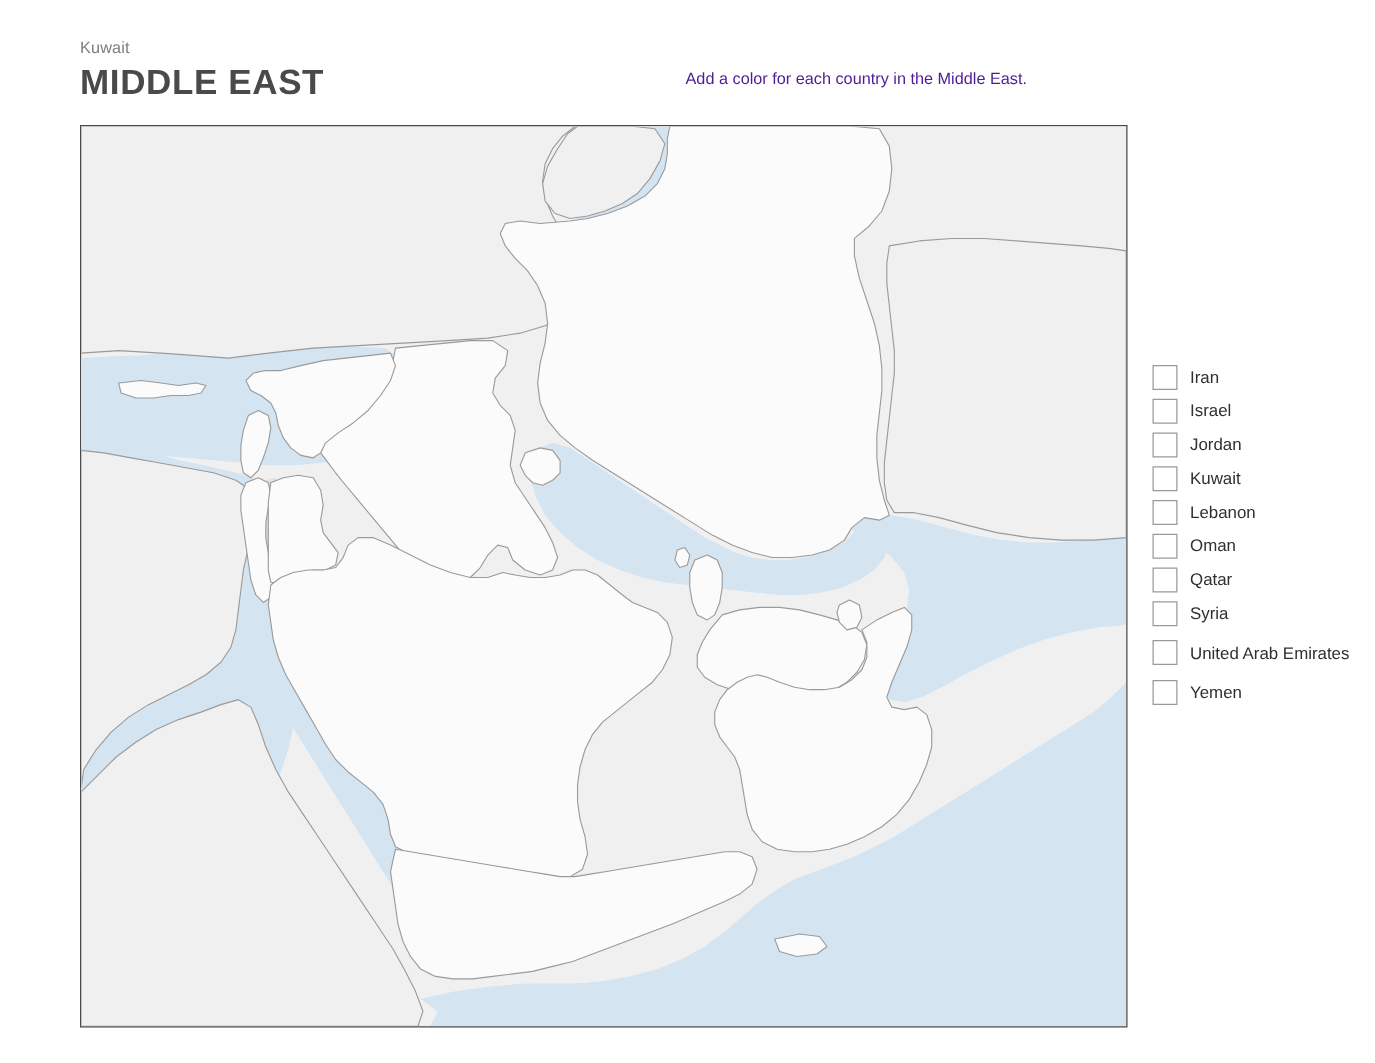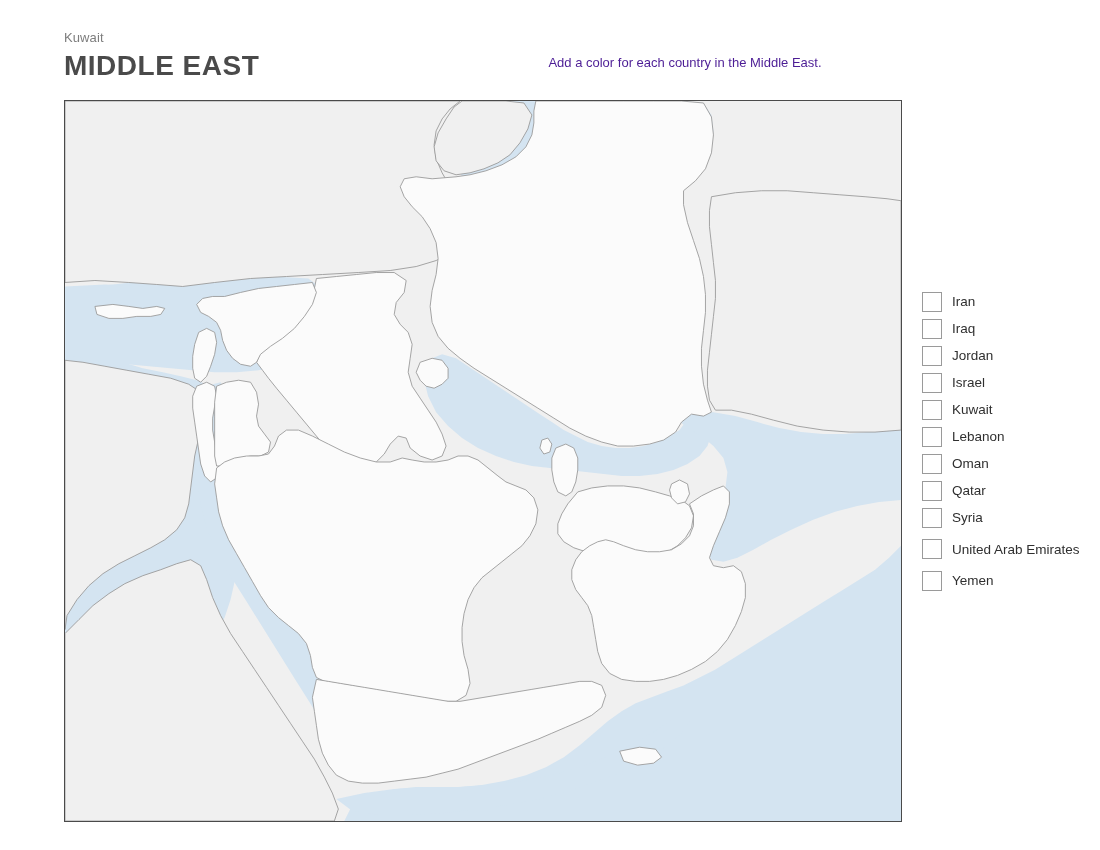--- a/index.html
+++ b/index.html
@@ -194,37 +194,33 @@
   </svg>
 </div>
 
 <div id="legend">
 
   <div class="legend-row">
     <span class="legend-swatch"></span>
     <span class="legend-label">Iran</span>
   </div>
 
-  <div class="legend-row">
-    <span class="legend-swatch"></span>
-    <span class="legend-label">Iraq</span>
+
+  <div class="legend-row">
+    <span class="legend-swatch"></span>
+    <span class="legend-label">Israel</span>
   </div>
 
   <div class="legend-row">
     <span class="legend-swatch"></span>
     <span class="legend-label">Jordan</span>
   </div>
 
   <div class="legend-row">
     <span class="legend-swatch"></span>
-    <span class="legend-label">Israel</span>
-  </div>
-
-  <div class="legend-row">
-    <span class="legend-swatch"></span>
     <span class="legend-label">Kuwait</span>
   </div>
 
   <div class="legend-row">
     <span class="legend-swatch"></span>
     <span class="legend-label">Lebanon</span>
   </div>
 
   <div class="legend-row">
     <span class="legend-swatch"></span>

